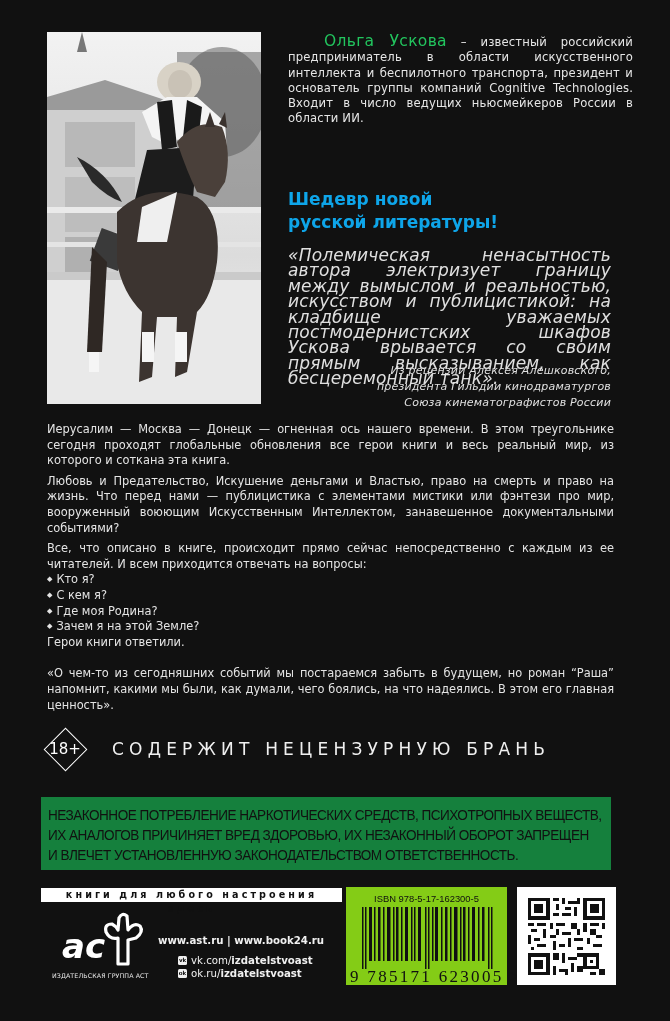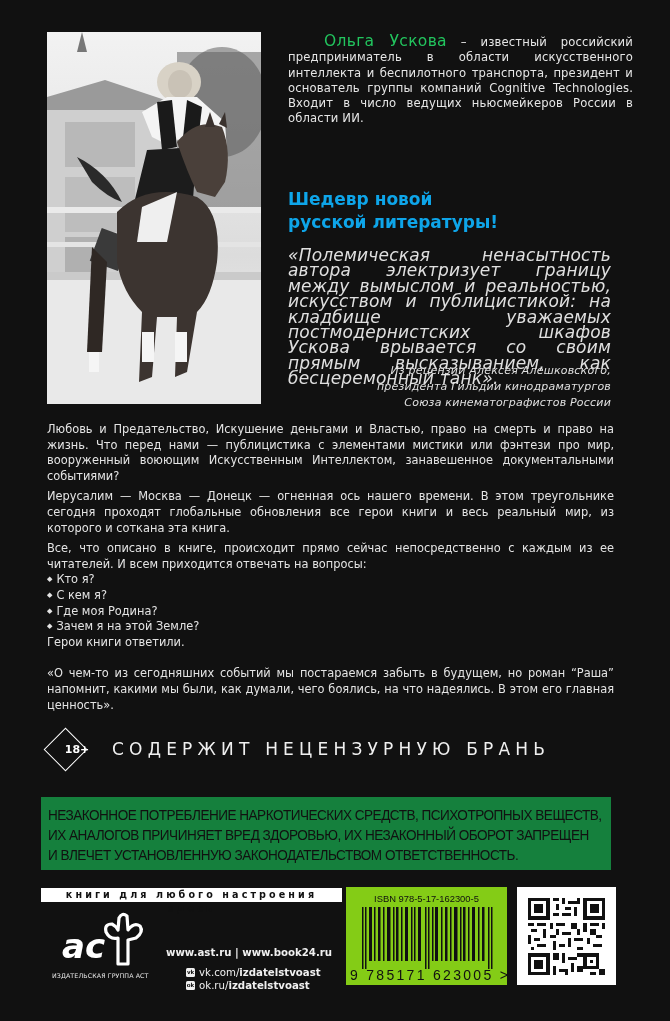--- a/index.html
+++ b/index.html
@@ -53,23 +53,23 @@
   
   .age-row { position: absolute; left: 44px; top: 728px; height: 42px; width: 580px; display: flex; align-items: center; }
   .diamond {
     position: relative; width: 42px; height: 42px; flex: 0 0 42px;
   }
   .diamond::before {
     content: ""; position: absolute; left: 6px; top: 6px; width: 29px; height: 29px;
     border: 1.6px solid #ffffff; transform: rotate(45deg);
   }
   .diamond span {
-    position: absolute; left: 12px; top: 0; width: 42px; height: 42px;
+    position: absolute; left: 0; top: 0; width: 42px; height: 42px;
     display: flex; align-items: center; justify-content: center;
-    font-size: 11px; color: #ffffff; font-weight: bold;
+    font-size: 15px; color: #ffffff;
   }
   .age-text {
     margin-left: 26px; font-size: 17px; letter-spacing: 5.2px; color: #f0f0f0; font-weight: normal;
   }
 
   
   .warning {
     position: absolute; left: 41px; top: 797px; width: 570px; height: 73px;
     background: #15803d; color: #111111;
     font-family: "Liberation Sans", sans-serif; font-size: 14.6px; line-height: 20px;
@@ -85,41 +85,41 @@
   }
 
   
   .logo { position: absolute; left: 60px; top: 912px; width: 110px; height: 70px; }
   .logo-caption {
     position: absolute; left: 52px; top: 972px; width: 110px;
     font-size: 6.3px; color: #e8e8e8; letter-spacing: 0.1px; white-space: nowrap;
   }
 
   
-  .links { position: absolute; left: 166px; top: 934px; font-size: 10.2px; color: #f0f0f0; font-weight: bold; margin-top: 12px; }
+  .links { position: absolute; left: 158px; top: 934px; font-size: 10.2px; color: #f0f0f0; font-weight: bold; }
   .links .site { display: block; line-height: 14px; margin-bottom: 6px; }
   .links .social { display: flex; align-items: center; line-height: 13px; font-weight: normal; padding-left: 20px; }
   .links .social b { font-weight: bold; }
   .soc-icon {
     display: inline-block; width: 9px; height: 9px; background: #f0f0f0; color: #111;
     border-radius: 1.5px; font-size: 5.5px; line-height: 9px; text-align: center; margin-right: 4px; font-weight: bold;
   }
 
   
   .barcode {
     position: absolute; left: 346px; top: 887px; width: 161px; height: 98px; background: #84cc16;
   }
   .isbn-text {
     position: absolute; left: 0; top: 6px; width: 100%; text-align: center;
     font-family: "Liberation Sans", sans-serif; font-size: 9.4px; color: #111;
   }
   .bars { position: absolute; left: 16px; top: 20px; width: 131px; height: 62px; }
   .ean-digits {
-    position: absolute; left: 4px; top: 80px; font-family: Liberation Sans, sans-serif;
-    font-size: 14px; color: #111; letter-spacing: 2.3px; white-space: nowrap;
+    position: absolute; left: 4px; top: 80px; font-family: Liberation Serif, serif;
+    font-size: 17px; color: #111; letter-spacing: 2.3px; white-space: nowrap;
   }
 
   
   .qr { position: absolute; left: 517px; top: 887px; width: 99px; height: 98px; background: #ffffff; }
   .qr svg { position: absolute; left: 11px; top: 11px; width: 77px; height: 77px; }
 </style>
 </head>
 <body>
 
 <div class="photo">
@@ -179,22 +179,22 @@
 </div>
 
 <div class="review">«Полемическая ненасытность автора электризует границу между вымыслом и реальностью, искусством и публицистикой: на кладбище уважаемых постмодернистских шкафов Ускова врывается со своим прямым высказыванием, как бесцеремонный танк».</div>
 <div class="review-source">
   <span>Из рецензии Алексея Алешковского,</span>
   <span>президента Гильдии кинодраматургов</span>
   <span>Союза кинематографистов России</span>
 </div>
 
 <div class="body-text">
+  <p>Иерусалим — Москва — Донецк — огненная ось нашего времени. В этом треугольнике сегодня проходят глобальные обновления все герои книги и весь реальный мир, из которого и соткана эта книга.</p>
   <p>Любовь и Предательство, Искушение деньгами и Властью, право на смерть и право на жизнь. Что перед нами — публицистика с элементами мистики или фэнтези про мир, вооруженный воюющим Искусственным Интеллектом, занавешенное документальными событиями?</p>
-  <p>Иерусалим — Москва — Донецк — огненная ось нашего времени. В этом треугольнике сегодня проходят глобальные обновления все герои книги и весь реальный мир, из которого и соткана эта книга.</p>
   <p style="margin-bottom:0">Все, что описано в книге, происходит прямо сейчас непосредственно с каждым из ее читателей. И всем приходится отвечать на вопросы:</p>
   <ul>
     <li>Кто я?</li>
     <li>С кем я?</li>
     <li>Где моя Родина?</li>
     <li>Зачем я на этой Земле?</li>
   </ul>
   <p>Герои книги ответили.</p>
   <p class="quote">«О чем-то из сегодняшних событий мы постараемся забыть в будущем, но роман “Раша” напомнит, какими мы были, как думали, чего боялись, на что надеялись. В этом его главная ценность».</p>
 </div>

